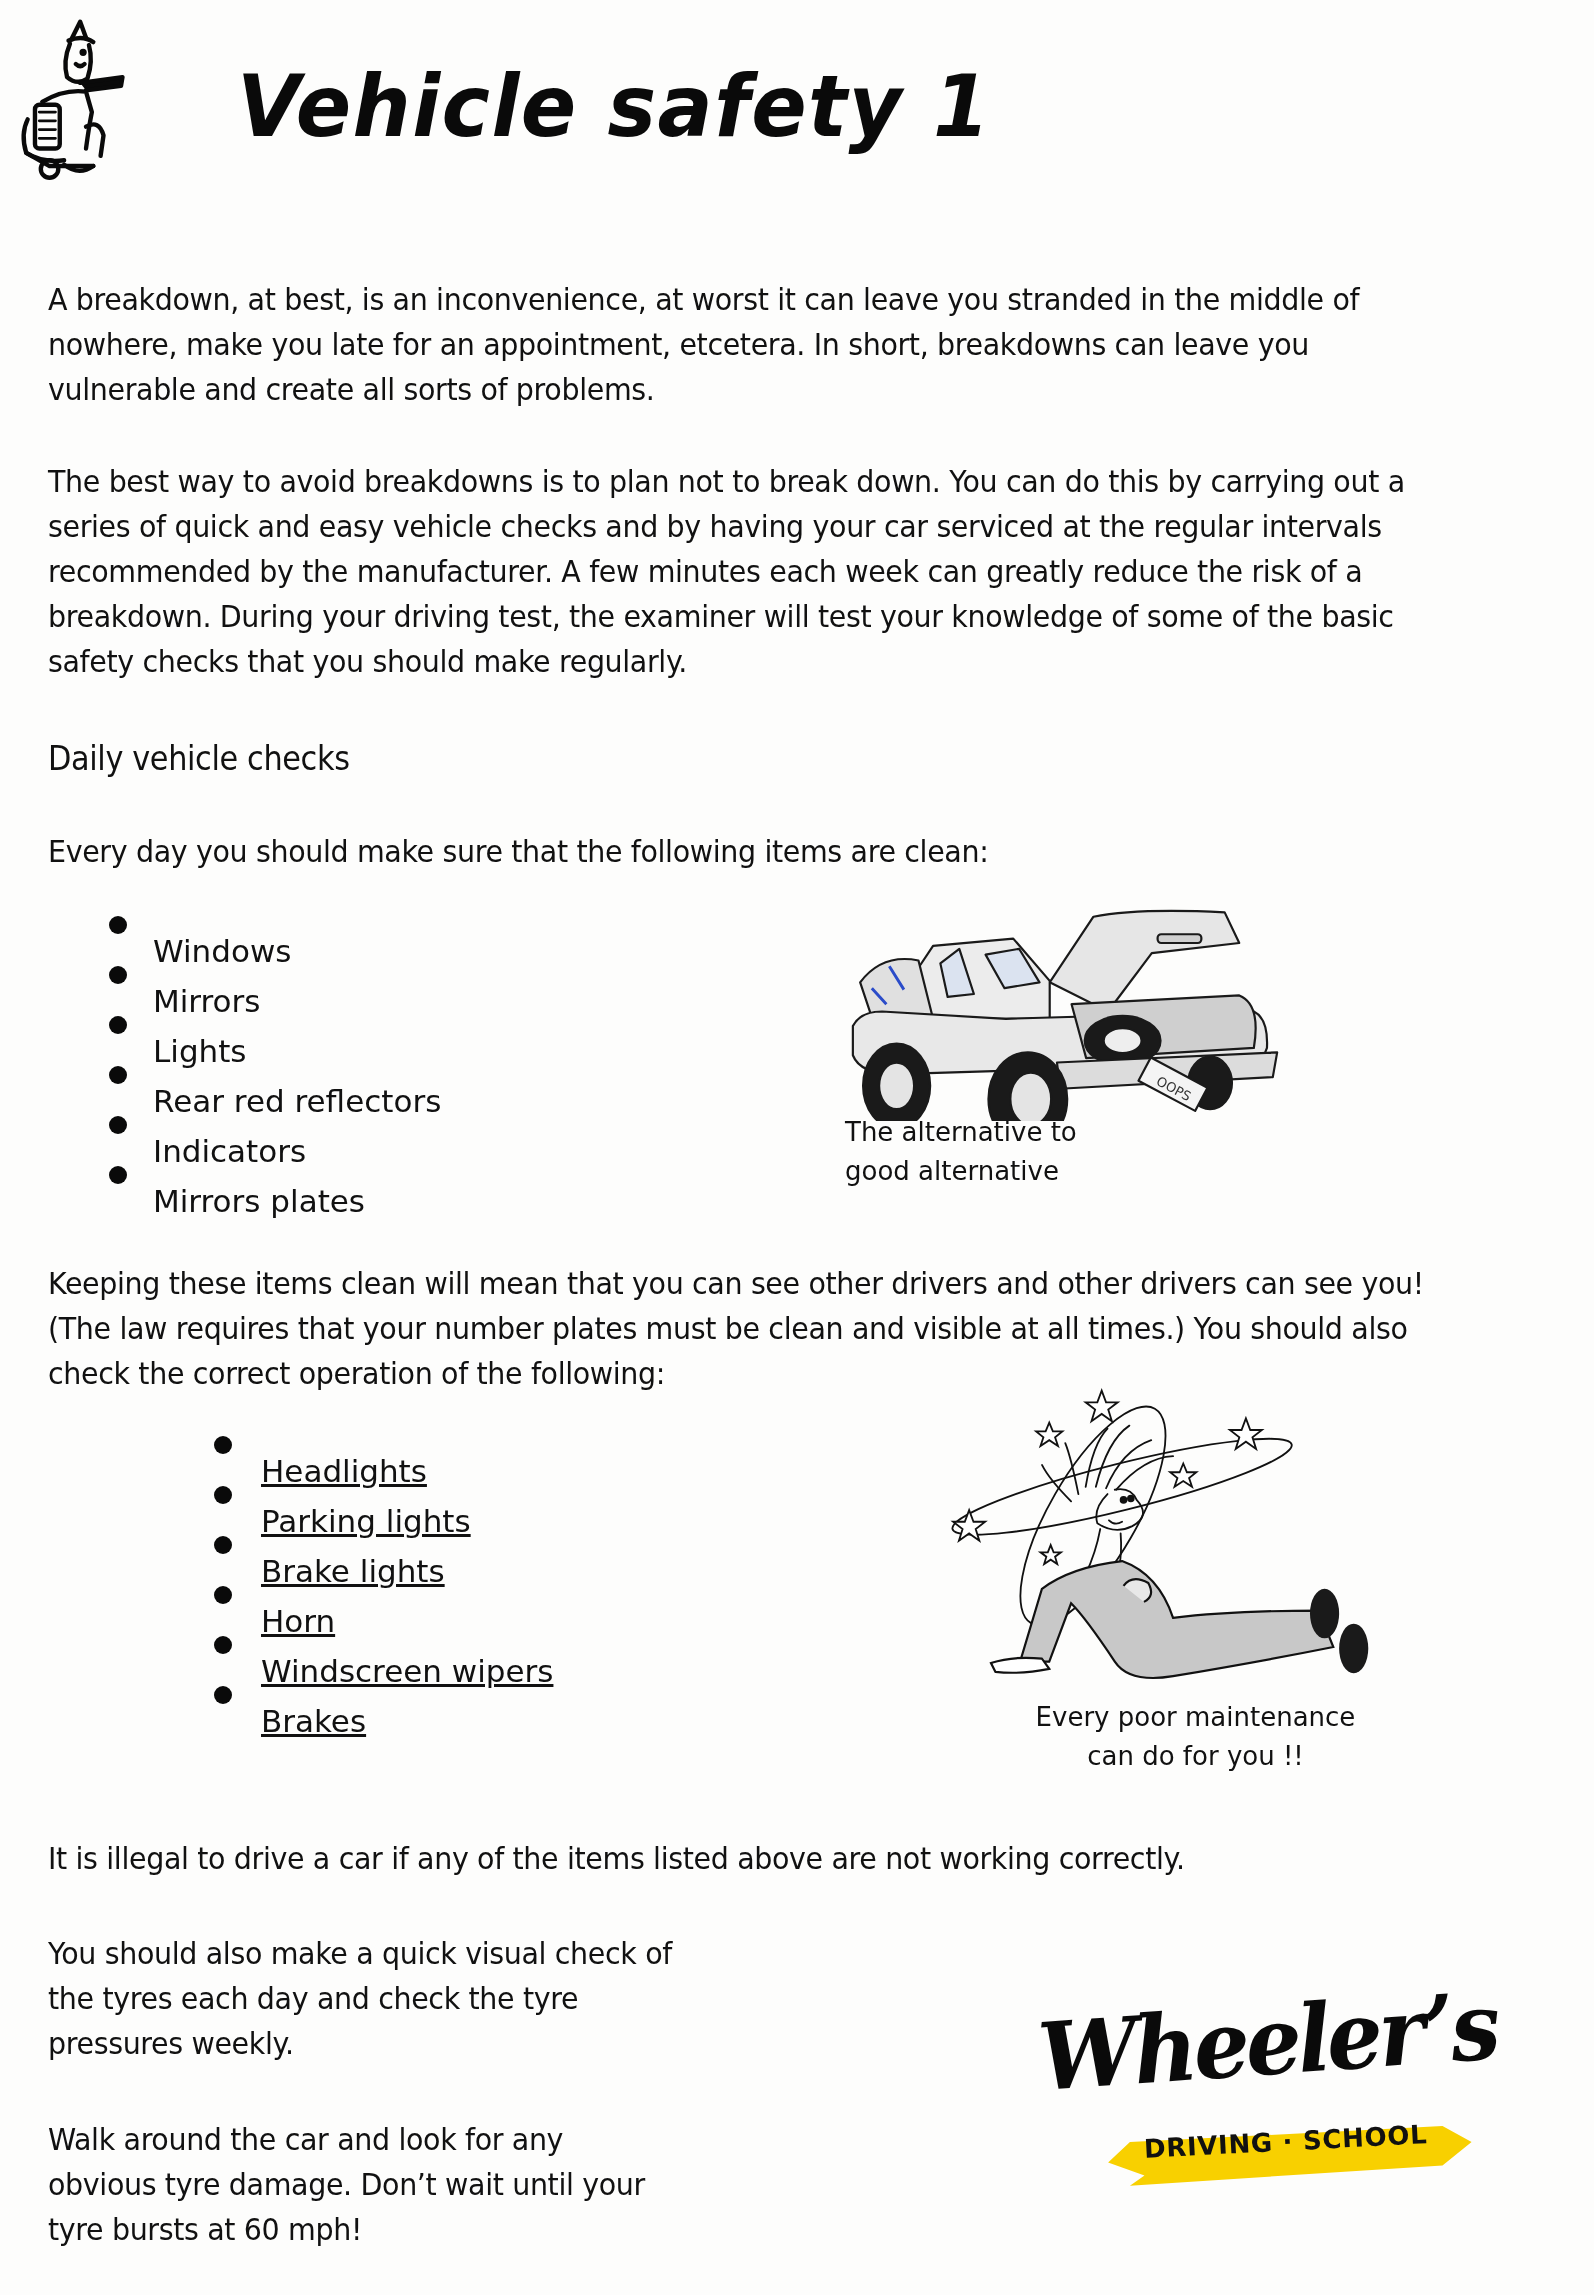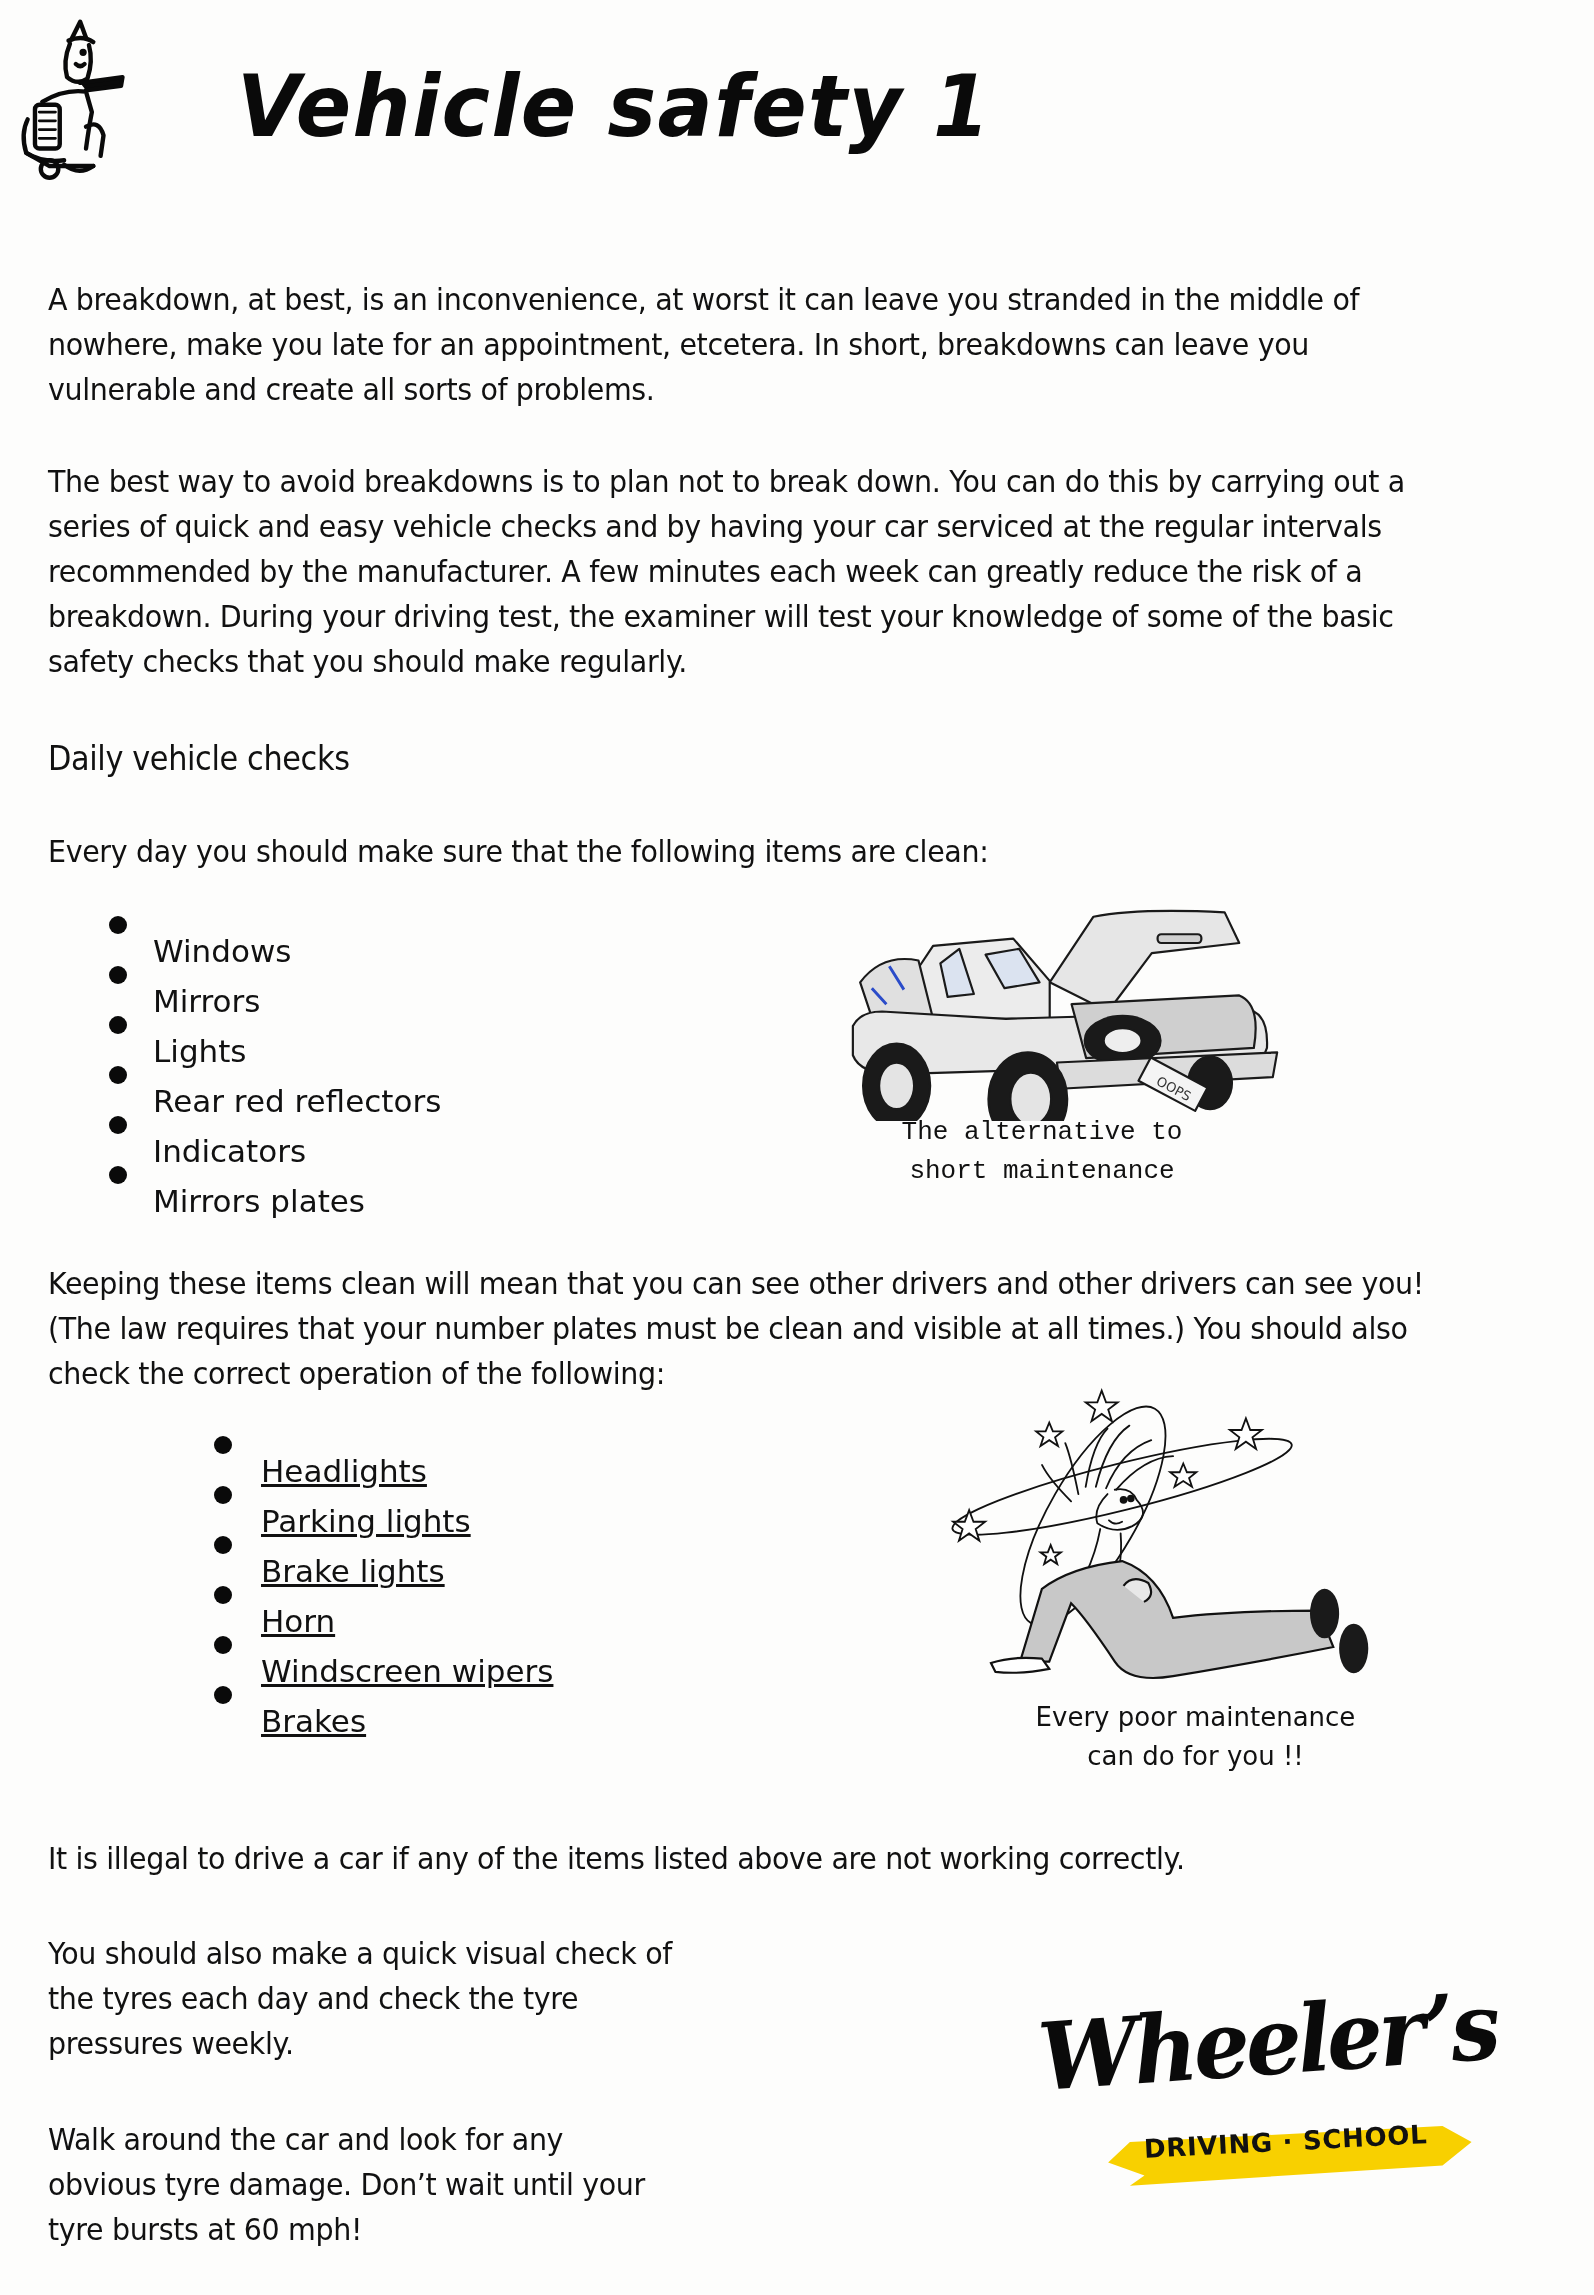--- a/index.html
+++ b/index.html
@@ -56,22 +56,22 @@
     #clean-list { left: 109px; top: 920px; width: 379px; }
     #clean-list li .bullet { left: 0; }
     #clean-list li .txt { left: 44px; }
     #operation-list { left: 214px; top: 1440px; width: 408px; }
     #operation-list li .bullet { left: 0; }
     #operation-list li .txt { left: 47px; text-decoration: underline; }
 
     
     #car-figure { left: 831px; top: 902px; width: 452px; height: 306px; }
     #car-caption {
-      left: 845px; top: 1113px; width: 394px; text-align: center;
-      font-size: 26px; line-height: 39px; font-family: Liberation Mono, monospace;
+      left: 845px; top: 1113px; width: 394px; 
+      font-size: 26px; line-height: 39px;
     }
     #dizzy-figure { left: 940px; top: 1370px; width: 437px; height: 306px; }
     #dizzy-caption {
       left: 1006px; top: 1698px; width: 379px; text-align: center;
       font-size: 26px; line-height: 39px;
     }
 
     
     #school-logo { left: 1035px; top: 2004px; width: 437px; height: 189px; }
     #logo-script {
@@ -197,21 +197,21 @@
 
       <g transform="translate(470 248) rotate(28)">
         <rect x="-44" y="-16" width="88" height="36" fill="#f4f4f4"></rect>
       </g>
     </g>
     <text x="470" y="262" transform="rotate(28 470 256)" text-anchor="middle" font-size="18" font-family="DejaVu Sans, sans-serif" fill="#333">OOPS</text>
   </svg>
 </div>
 <div id="car-caption" class="abs">
   <div>The alternative to</div>
-  <div>short maintenance</div>
+  <div>good alternative</div>
 </div>
 
 <p id="visibility-para" class="abs para">
   <span class="ln">Keeping these items clean will mean that you can see other drivers and other drivers can see you!</span>
   <span class="ln">(The law requires that your number plates must be clean and visible at all times.) You should also</span>
   <span class="ln">check the correct operation of the following:</span>
 </p>
 
 <ul id="operation-list" class="abs checklist">
   <li>

